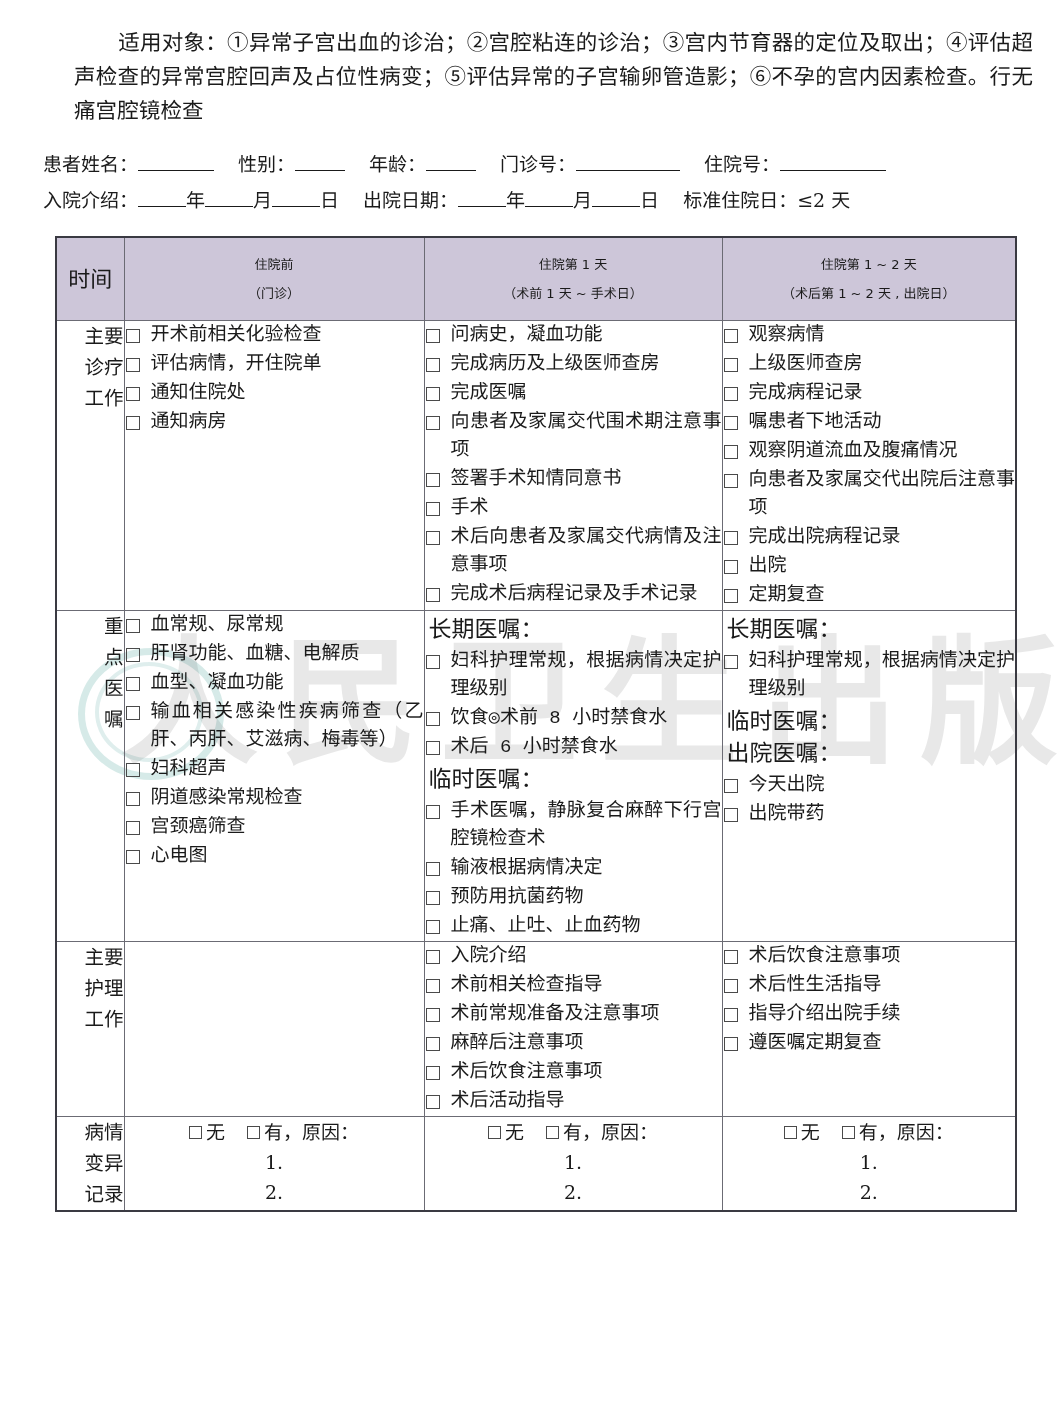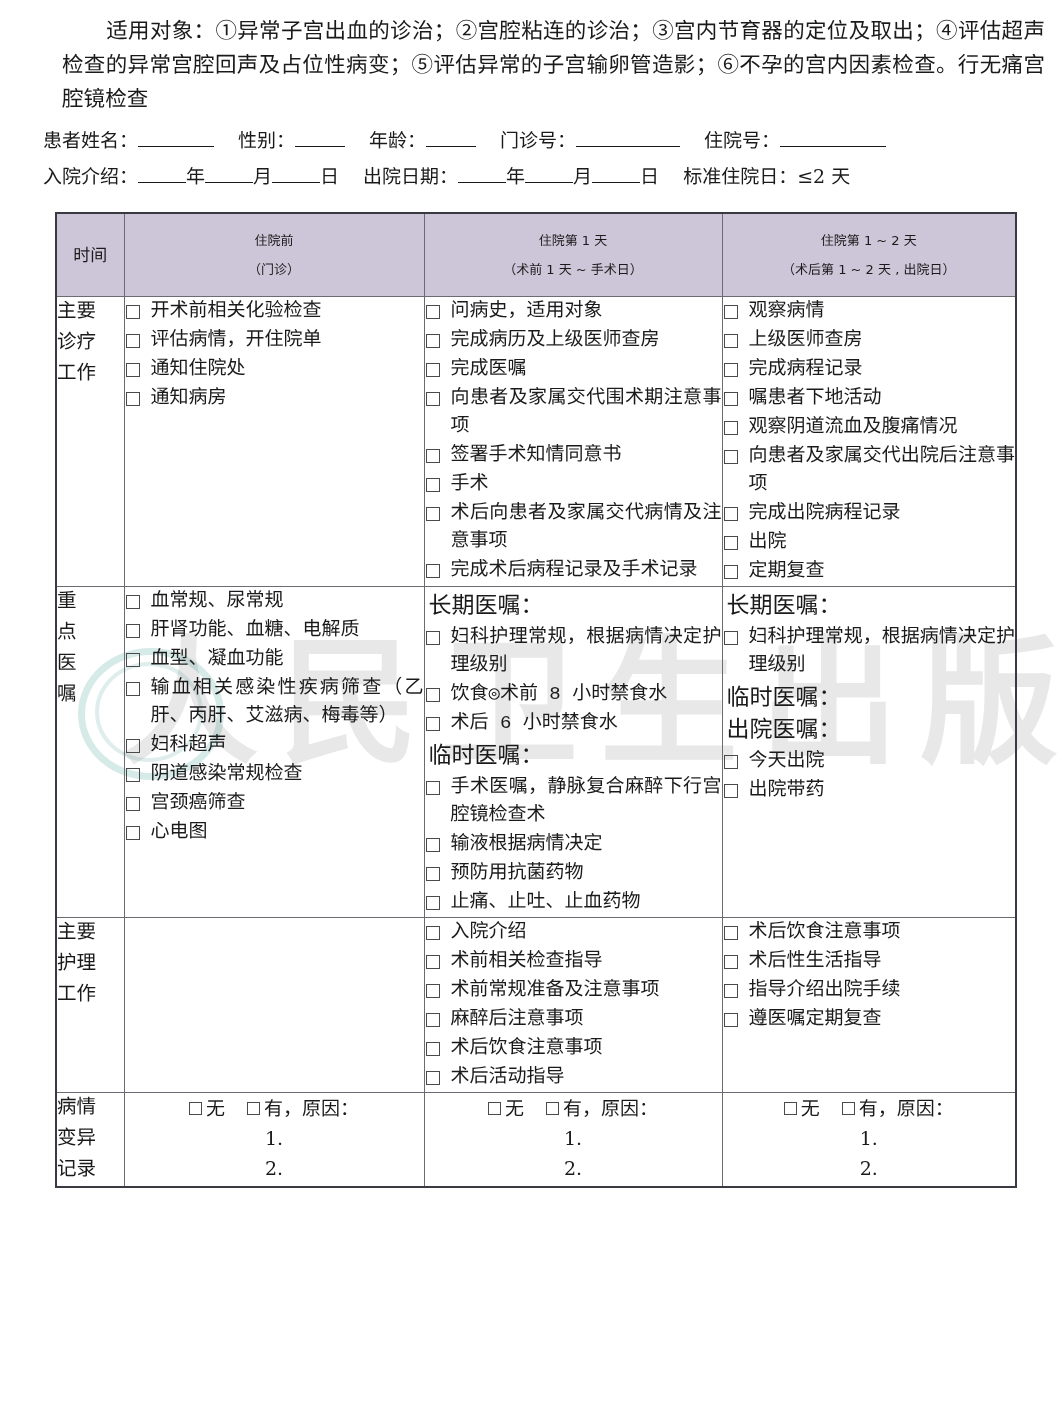--- a/index.html
+++ b/index.html
@@ -48,21 +48,21 @@
     font-weight: 700;
     color: rgba(80,80,80,0.13);
     white-space: nowrap;
     line-height: 190px;
   }
 
   
   #intro {
     position: relative;
     z-index: 2;
-    margin: 0;
+    margin: 12px;
     padding: 14px 14px 0 62px;
     font-size: 21.5px;
     line-height: 34px;
     text-align: justify;
     text-justify: inter-ideograph;
     letter-spacing: 0.1px;
   }
   #intro .indent { display: inline-block; width: 44px; }
 
   
@@ -102,37 +102,37 @@
   #pathway-table tr.head th {
     background: #cdc6d9;
     text-align: center;
     vertical-align: middle;
     font-weight: 400;
     font-family: "DejaVu Sans", "Liberation Sans", sans-serif;
     font-size: 13px;
     line-height: 29px;
     padding: 12px 4px;
   }
-  #pathway-table tr.head th.time-head { font-size: 17px; }
+  #pathway-table tr.head th.time-head { font-size: 22px; }
 
   
   #pathway-table { border: 2px solid #3a3a42; }
   #pathway-table tr.head th { border-top: none; }
 
   col.c-time { width: 68px; }
   col.c-a    { width: 300px; }
   col.c-b    { width: 298px; }
   col.c-c    { width: 294px; }
 
   td.rowlabel {
-    text-align: left;
+    text-align: right;
     vertical-align: middle;
     font-size: 19.5px;
     line-height: 31px;
-    font-family: Liberation Mono, monospace;
+    font-family: Liberation Serif, serif;
     padding: 4px 2px;
   }
   td.cell {
     padding: 10px 10px 12px 10px;
     font-size: 19px;
     line-height: 28px;
   }
   td.cell.tight { padding-top: 8px; }
 
   ul.chklist { list-style: none; margin: 0; padding: 0; }
@@ -234,21 +234,21 @@
       <td class="cell">
         <ul class="chklist">
           <li><span>开术前相关化验检查</span></li>
           <li><span>评估病情，开住院单</span></li>
           <li><span>通知住院处</span></li>
           <li><span>通知病房</span></li>
         </ul>
       </td>
       <td class="cell">
         <ul class="chklist">
-          <li><span>问病史，适用对象</span></li>
+          <li><span>问病史，凝血功能</span></li>
           <li><span>完成病历及上级医师查房</span></li>
           <li><span>完成医嘱</span></li>
           <li><span>向患者及家属交代围术期注意事项</span></li>
           <li><span>签署手术知情同意书</span></li>
           <li><span>手术</span></li>
           <li><span>术后向患者及家属交代病情及注意事项</span></li>
           <li><span>完成术后病程记录及手术记录</span></li>
         </ul>
       </td>
       <td class="cell">

